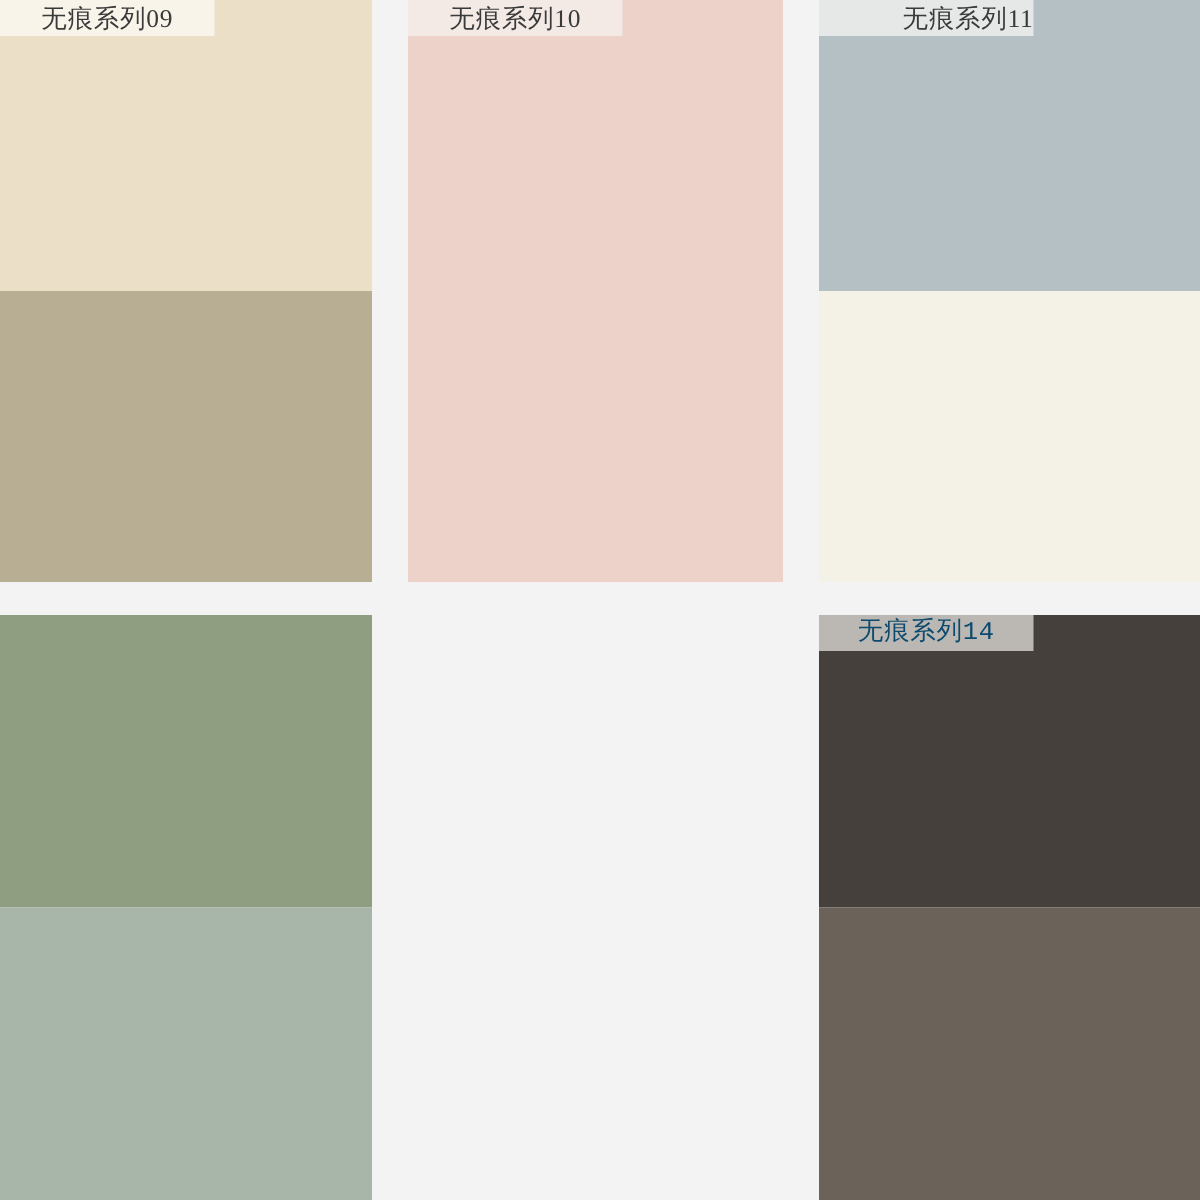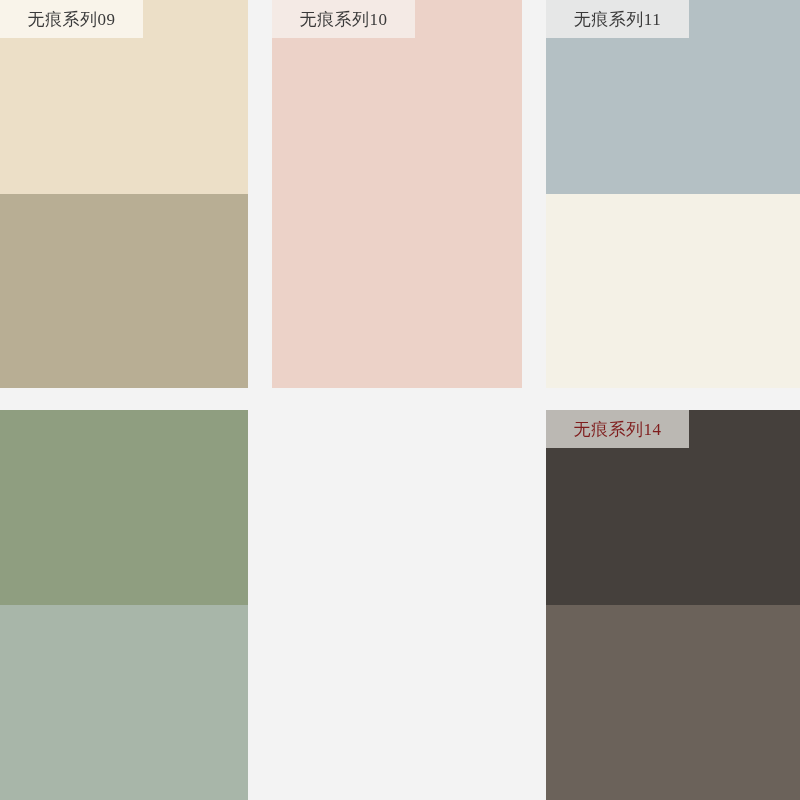--- a/index.html
+++ b/index.html
@@ -36,21 +36,21 @@
   }
 
   .band-top { top: 0; }
   .band-bottom { bottom: 0; }
 
   .card-label {
     position: absolute;
     top: 0;
     left: 0;
     width: 143px;
-    height: 38px;
+    height: 24px;
     display: flex;
     align-items: center;
     justify-content: center;
     z-index: 5;
   }
 
   .card-label-text {
     font-family: "Liberation Serif", "DejaVu Serif", serif;
     font-size: 17px;
     line-height: 1;
@@ -77,32 +77,32 @@
     <div class="band band-top" style="background: rgb(236, 210, 200); height: 100%;"></div>
 
     <div class="card-label" style="background: rgba(245, 238, 234, 0.86);">
       <span class="card-label-text" style="color: rgb(58, 58, 58);">无痕系列10</span>
     </div>
   </div>
 
   <div class="swatch-card" style="left: 546px; top: 0px; width: 254px; height: 388px;">
     <div class="band band-top" style="background: rgb(180, 192, 196); height: 50%;"></div>
     <div class="band band-bottom" style="background: rgb(244, 241, 230); height: 50%;"></div>
-    <div class="card-label" style="background: rgba(238, 238, 236, 0.86);">
+    <div class="card-label" style="background: rgba(238, 238, 236, 0.86); justify-content: flex-end;">
       <span class="card-label-text" style="color: rgb(58, 58, 58);">无痕系列11</span>
     </div>
   </div>
 
   <div class="swatch-card" style="left: 0px; top: 410px; width: 248px; height: 390px;">
     <div class="band band-top" style="background: rgb(143, 158, 128); height: 50%;"></div>
     <div class="band band-bottom" style="background: rgb(168, 182, 169); height: 50%;"></div>
   </div>
 
 
   <div class="swatch-card" style="left: 546px; top: 410px; width: 254px; height: 390px;">
     <div class="band band-top" style="background: rgb(69, 64, 60); height: 50%;"></div>
     <div class="band band-bottom" style="background: rgb(107, 98, 90); height: 50%;"></div>
     <div class="card-label" style="background: rgba(198, 194, 190, 0.92);">
-      <span class="card-label-text" style="color: #7f1d1d;">无痕系列14</span>
+      <span class="card-label-text" style="color: #0c4a6e; font-family: Liberation Mono, monospace;">无痕系列14</span>
     </div>
   </div>
 
 </div>
 
 </body></html>

